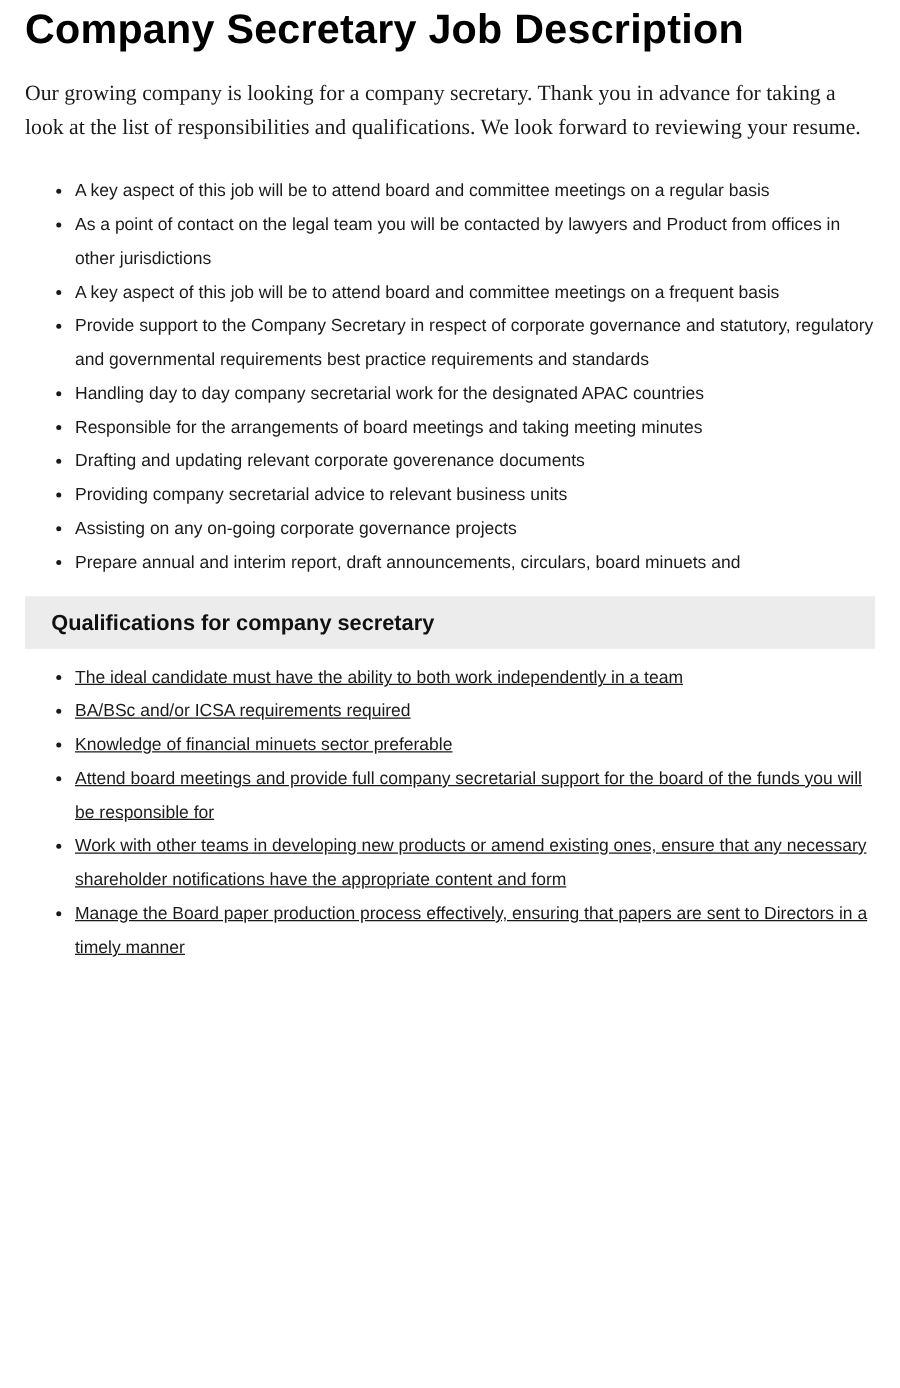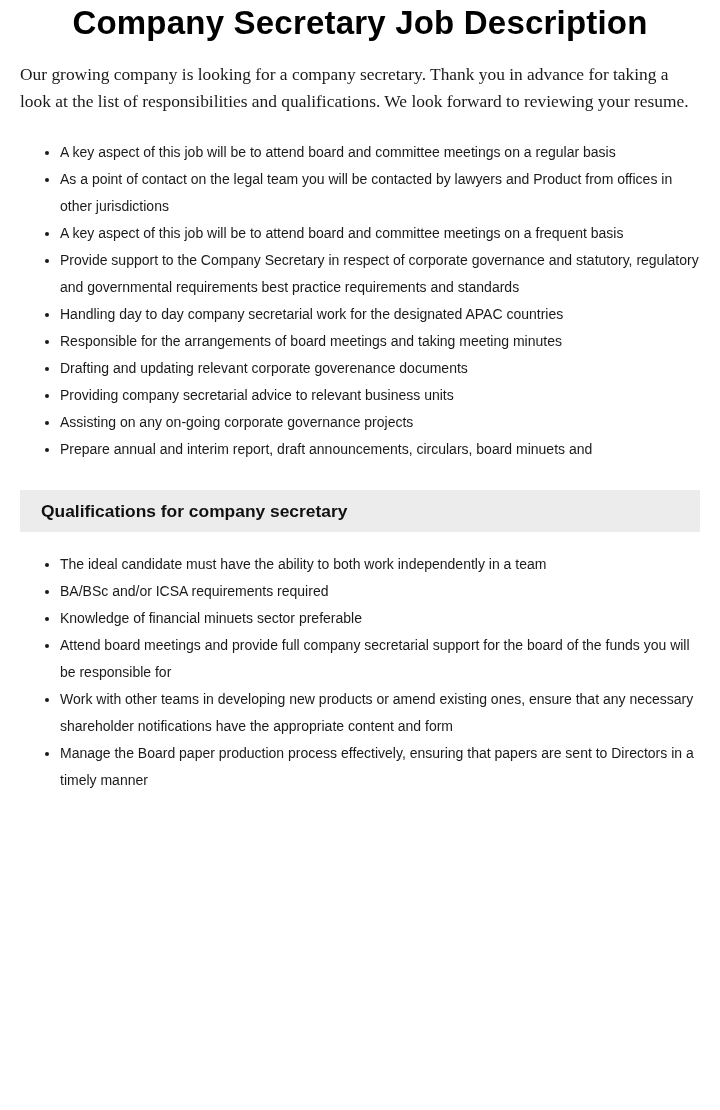--- a/index.html
+++ b/index.html
@@ -4,42 +4,42 @@
   <style>
     html, body { margin: 0; padding: 0; background: #ffffff; }
     body {
       width: 720px; height: 1110px; overflow: hidden;
       font-family: "Liberation Sans", sans-serif;
       color: #111111;
     }
     .page { padding: 0 20px 0 20px; }
     h1 {
       margin: 0; padding-top: 2px;
-      font-size: 33px; font-weight: bold; text-align: center;
+      font-size: 33px; font-weight: bold; 
       line-height: 42px; letter-spacing: 0.2px; color: #000;
     }
     .intro {
       margin: 17px 0 0 0;
       font-size: 17.4px; line-height: 27px; color: #1a1a1a; font-family: Liberation Serif, serif;
     }
     .section-header {
       margin-top: 16px;
       background: #ececec;
       height: 42px; line-height: 42px;
       padding-left: 21px;
       font-size: 17.4px; font-weight: bold; color: #111;
     }
     ul {
       margin: 0; padding: 0 0 0 40px;
       font-size: 14px; line-height: 27px; color: #1a1a1a;
     }
     ul.resp { margin-top: 24px; }
-    ul.qual { margin-top: 19px; }
+    ul.qual { margin-top: 9px; text-decoration: underline; }
     li { padding-left: 0; }
-    .section-2 { margin-top: 27px; }
+    .section-2 { margin-top: 14px; }
   </style>
 </head>
 <body>
 
 <div class="page">
   <h1>Company Secretary Job Description</h1>
   <p class="intro">Our growing company is looking for a company secretary. Thank you in advance for taking a look at the list of responsibilities and qualifications. We look forward to reviewing your resume.</p>
 
   <ul class="resp">
     <li>A key aspect of this job will be to attend board and committee meetings on a regular basis</li>

